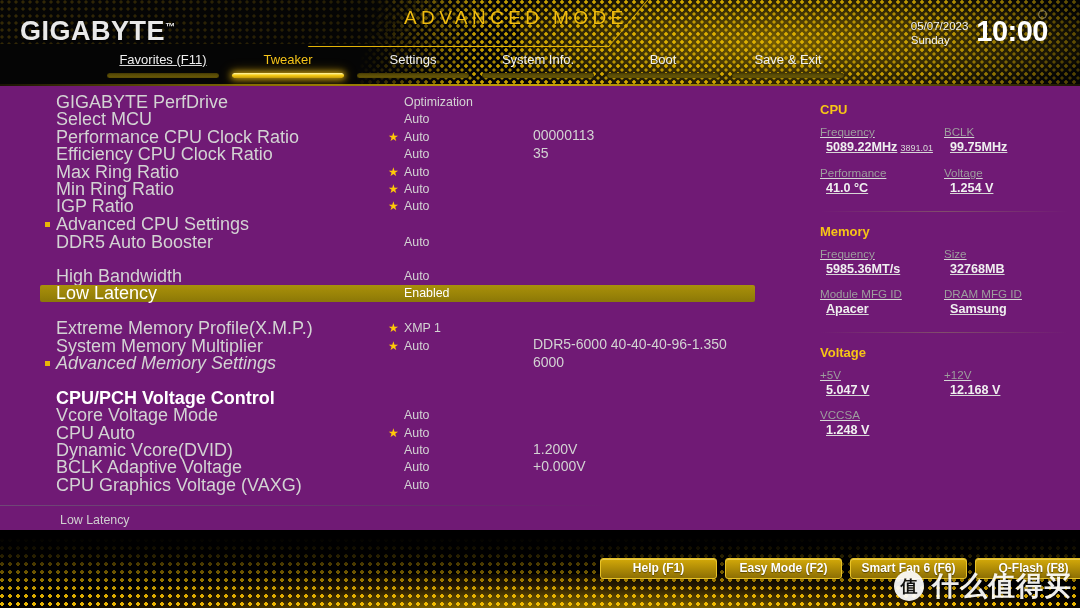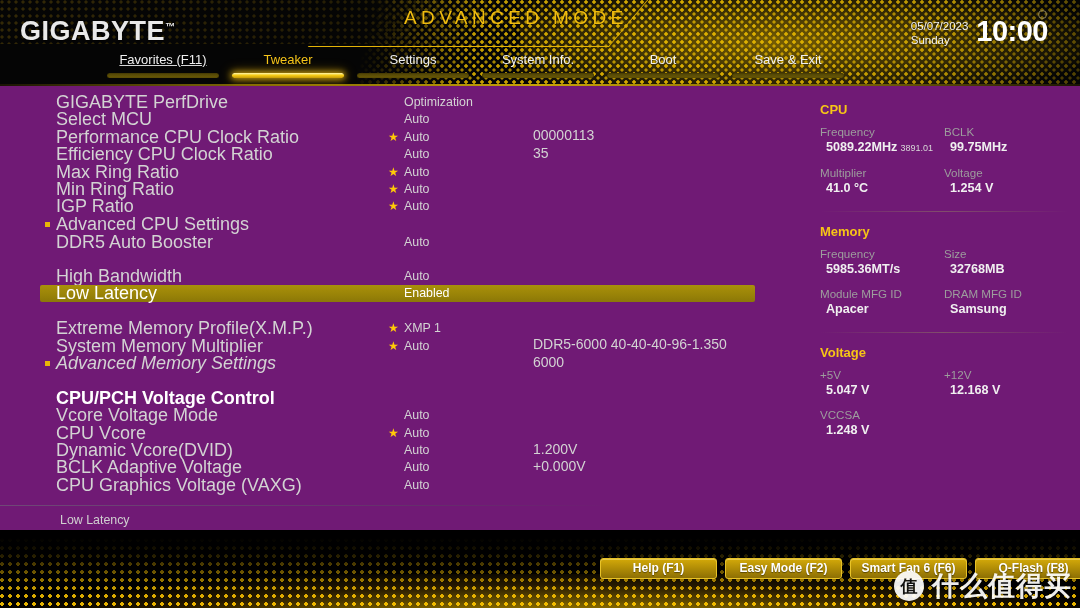--- a/index.html
+++ b/index.html
@@ -82,21 +82,21 @@
   .row.dim .name,.row.dim .val,.row.dim .val2{color:#8d8d8d;}
   .row.hl{background:linear-gradient(180deg,#a9900a 0%,#9a8408 55%,#8b7707 100%);
     width:715px;left:40px;border-radius:2px;}
   .row.hl .name{left:16px;color:#ffffff;}
   .row.hl .val{left:364px;color:#ffffff;}
 
   
   .side{position:absolute;left:820px;top:100px;width:248px;}
   .panel{position:relative;margin-bottom:6px;}
   .panel-title{font-size:13px;font-weight:bold;color:#f6c516;line-height:20px;margin-bottom:4px;}
-  .pgrid{display:flex;flex-wrap:wrap;}
+  .pgrid{display:flex;flex-wrap:wrap;text-decoration:underline;}
   .pcell{width:50%;margin-bottom:9px;}
   .pcell .k{font-size:11.6px;color:#9d9d9d;line-height:15px;}
   .pcell .v{font-size:12.6px;color:#f0f0f0;font-weight:bold;line-height:16px;}
   .pcell .v .small{font-size:9px;font-weight:normal;color:#d8d8d8;margin-left:3px;}
   .pcell.ind .v{padding-left:6px;}
   .pdiv{height:1px;background:linear-gradient(90deg,rgba(120,110,70,0),rgba(150,140,95,.45),rgba(120,110,70,0));
     margin:2px 0 10px;}
 
   
   .desc-div{position:absolute;left:0;top:505px;width:620px;height:1px;
@@ -252,21 +252,21 @@
       </div>
       <div class="row bold" style="top: 302px;">
         <span class="name">CPU/PCH Voltage Control</span>
       </div>
       <div class="row" style="top: 319px;">
         <span class="name">Vcore Voltage Mode</span>
         <span class="val">Auto</span>
       </div>
       <div class="row" style="top: 337px;">
         <span class="star">★</span>
-        <span class="name">CPU Vcore</span>
+        <span class="name">CPU Auto</span>
         <span class="val">Auto</span>
         <span class="val2">1.200V</span>
       </div>
       <div class="row" style="top: 354px;">
         <span class="name">Dynamic Vcore(DVID)</span>
         <span class="val">Auto</span>
         <span class="val2">+0.000V</span>
       </div>
       <div class="row" style="top: 371px;">
         <span class="name">BCLK Adaptive Voltage</span>
@@ -284,21 +284,21 @@
         <div class="pgrid">
           <div class="pcell ind">
             <div class="k">Frequency</div>
             <div class="v"><span>5089.22MHz</span><span class="small">3891.01</span></div>
           </div>
           <div class="pcell ind">
             <div class="k">BCLK</div>
             <div class="v"><span>99.75MHz</span></div>
           </div>
           <div class="pcell ind">
-            <div class="k">Multiplier</div>
+            <div class="k">Performance</div>
             <div class="v"><span>41.0 °C</span></div>
           </div>
           <div class="pcell ind">
             <div class="k">Voltage</div>
             <div class="v"><span>1.254 V</span></div>
           </div>
         </div>
       </div>
       <div class="pdiv"></div>
       <div class="panel">

